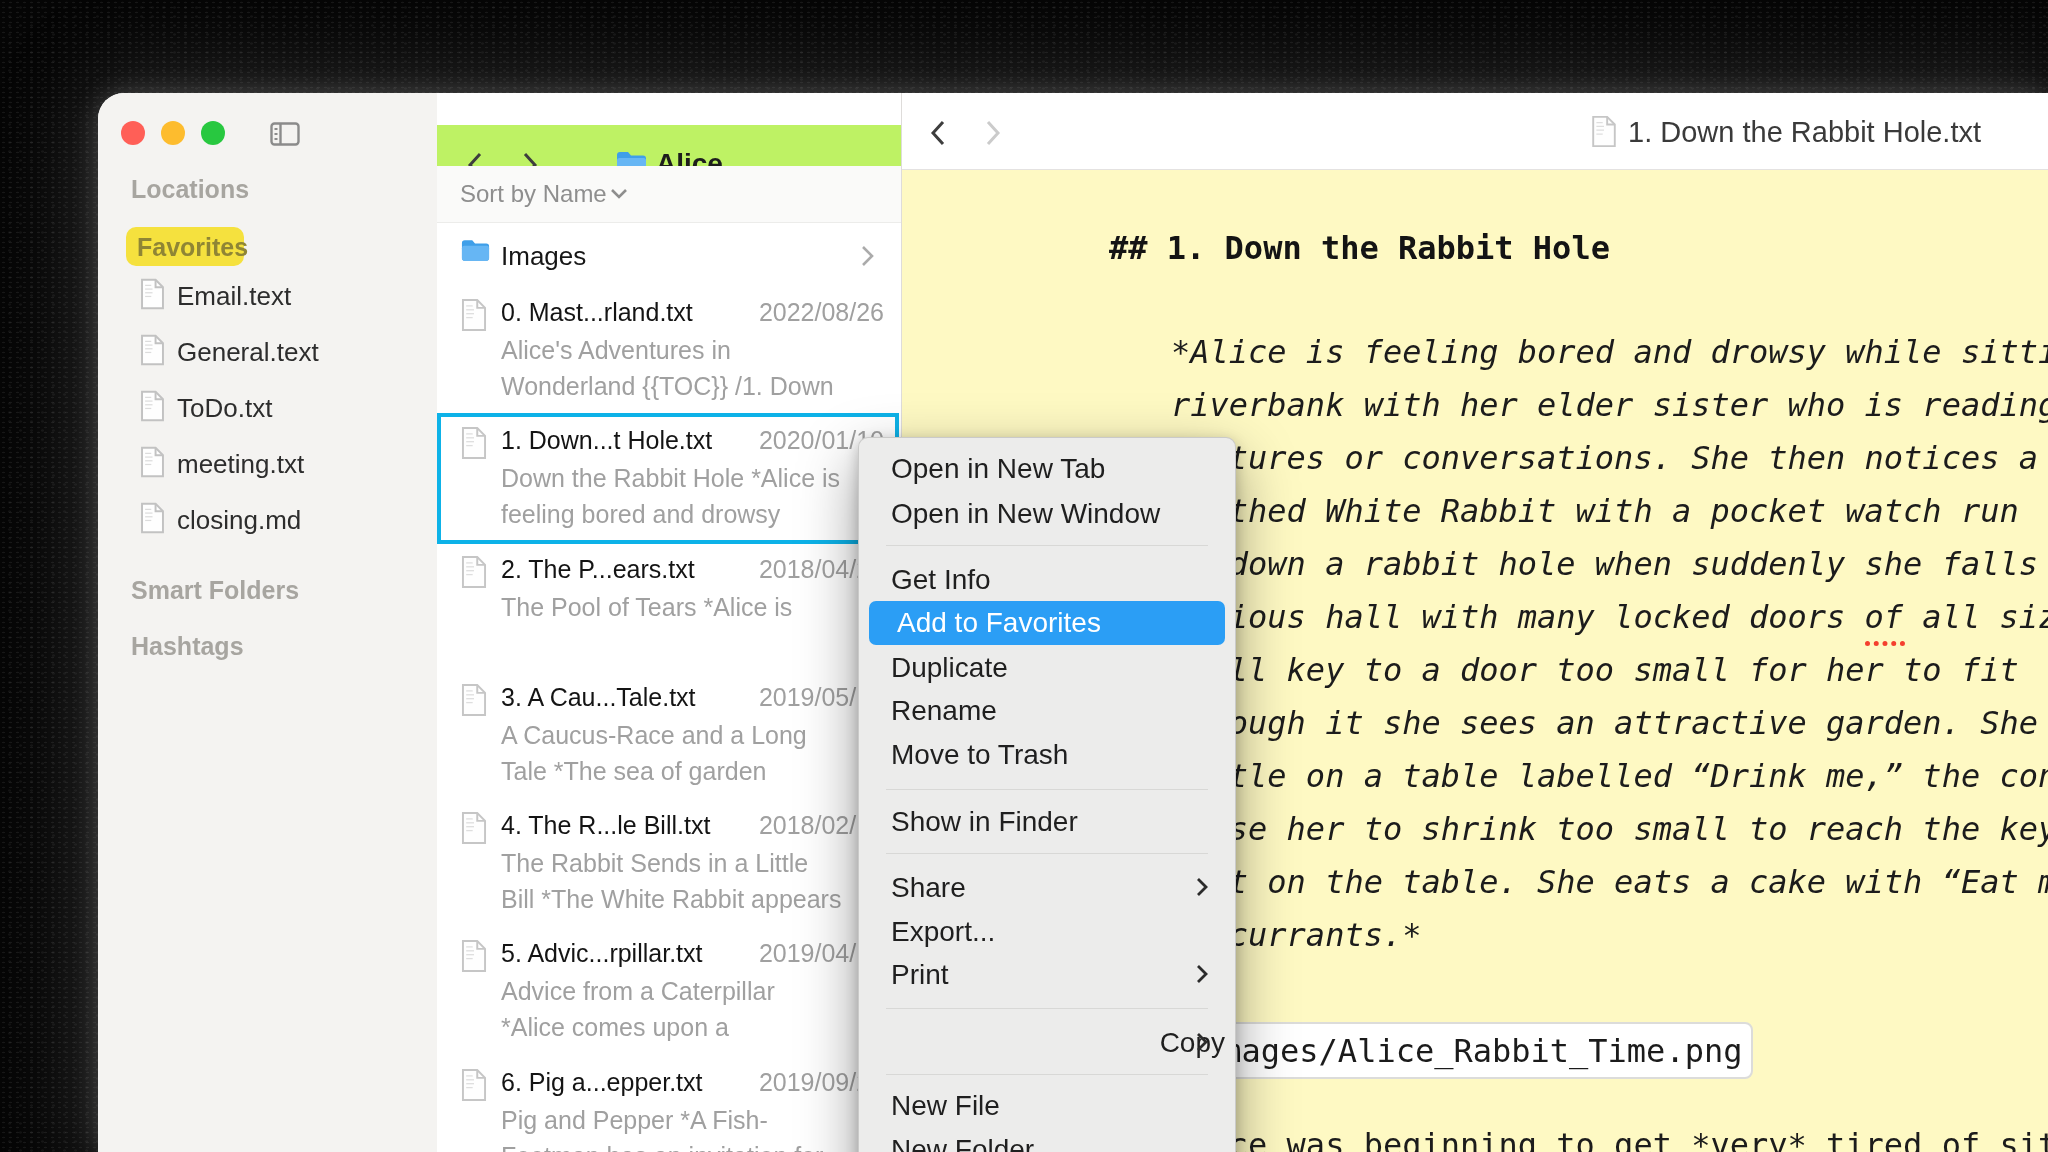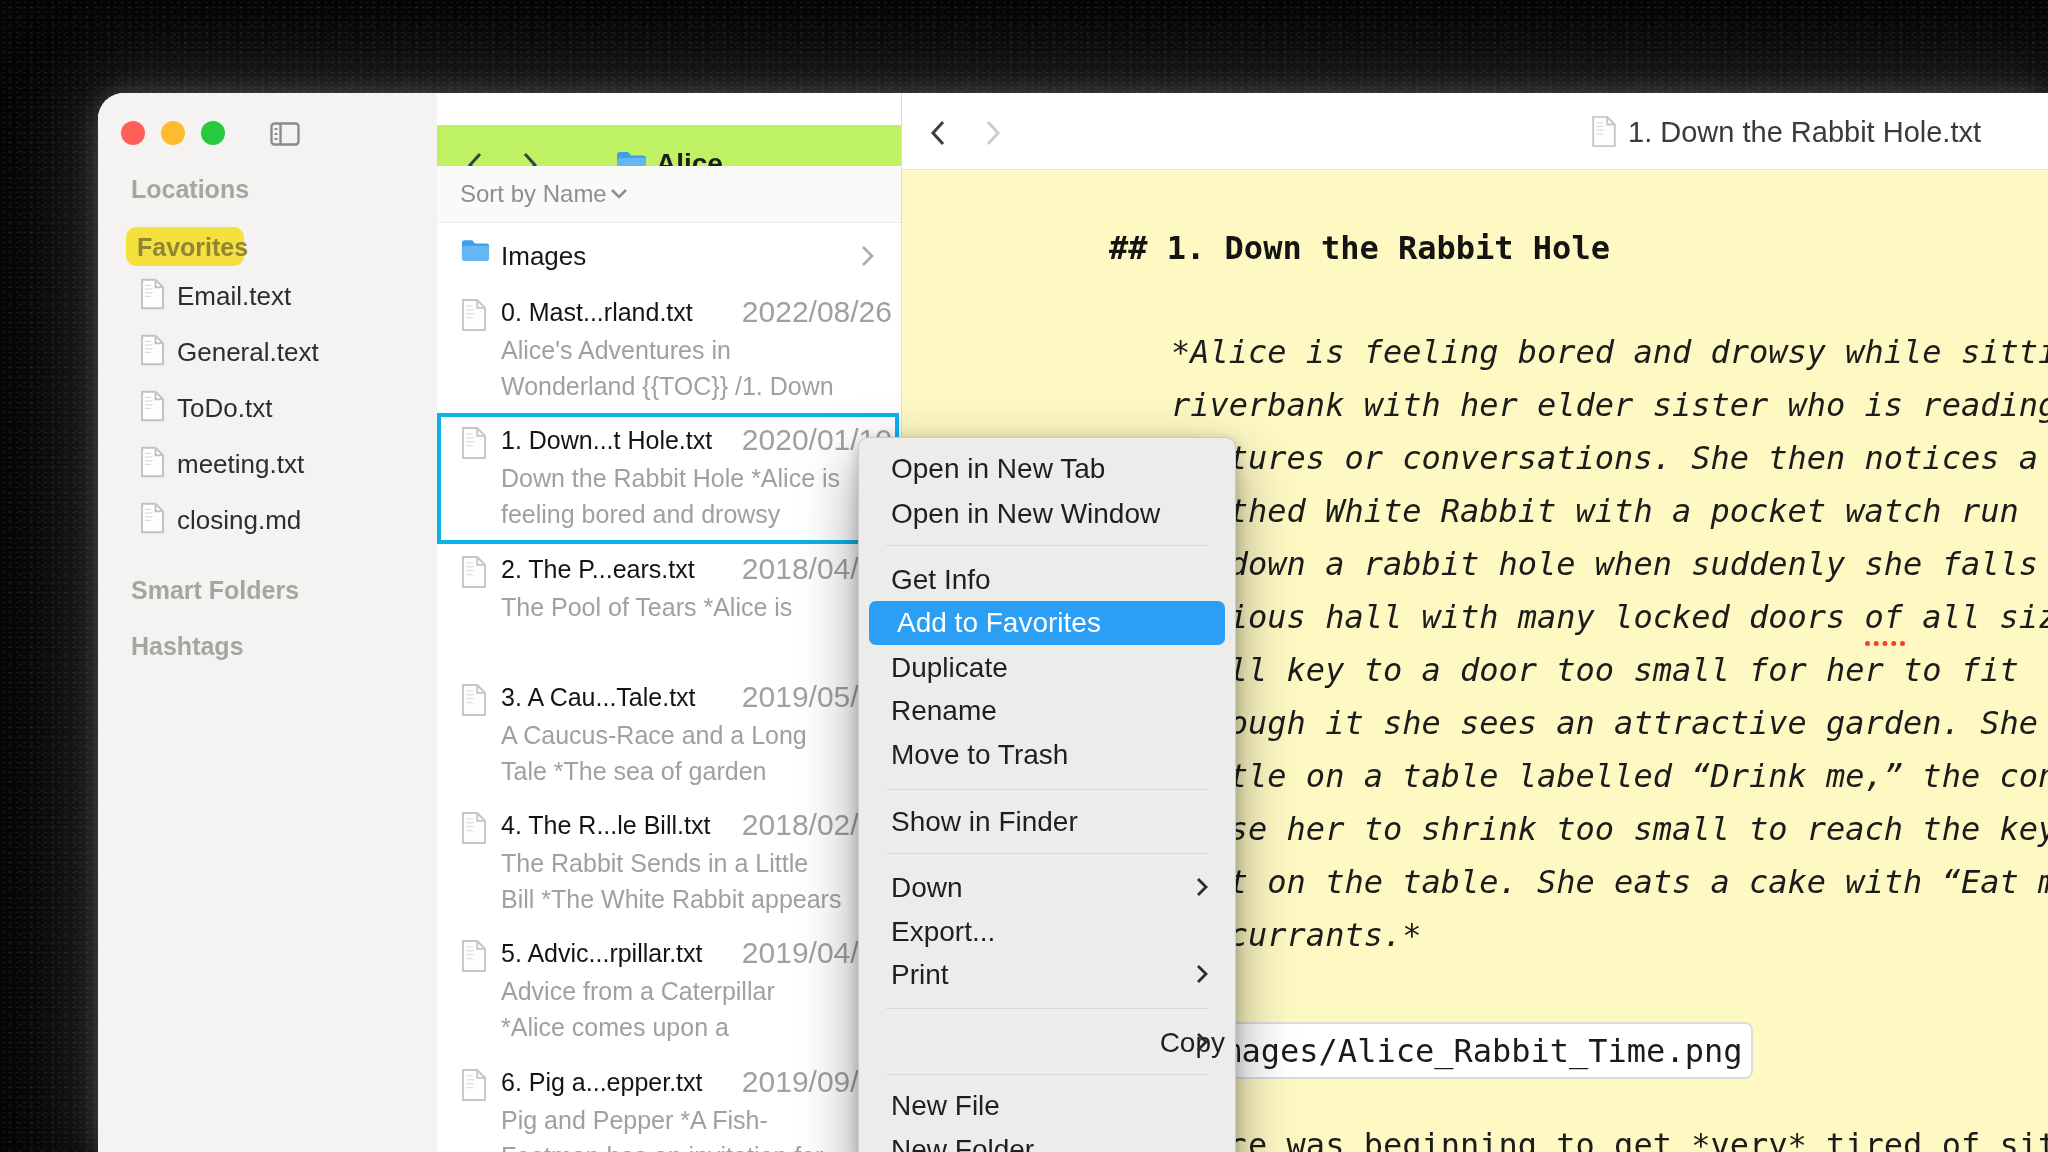--- a/index.html
+++ b/index.html
@@ -37,21 +37,21 @@
   .nav-chev{position:absolute;top:26px;width:20px;height:28px;}
   .mid-folder-name{position:absolute;left:219px;top:23px;font-size:28px;font-weight:700;color:#1d1d1d;}
   .sort-row{position:absolute;left:0;top:73px;width:100%;height:56px;background:#fafaf9;border-bottom:1px solid #ececea;}
   .sort-lbl{position:absolute;left:23px;top:14px;font-size:24px;color:#8e8e8e;}
   .images-row{position:absolute;left:0;top:129px;width:100%;height:70px;}
   .images-row .lbl{position:absolute;left:64px;top:19px;font-size:26px;color:#161616;}
   .list-sep{position:absolute;left:58px;right:0;height:1px;background:#ebebe9;}
   .frow{position:absolute;left:0;width:100%;height:129px;background:#fff;}
   .frow .ficon{position:absolute;left:24px;top:6px;}
   .frow .t{position:absolute;left:64px;top:2px;font-size:25px;line-height:36px;color:#141414;white-space:nowrap;}
-  .frow .d{position:absolute;right:9px;top:2px;font-size:30px;line-height:36px;color:#a0a0a0;white-space:nowrap;}
+  .frow .d{position:absolute;right:17px;top:2px;font-size:25px;line-height:36px;color:#a0a0a0;white-space:nowrap;}
   .frow .p1{position:absolute;left:64px;top:40px;font-size:25px;line-height:36px;color:#a0a0a0;white-space:nowrap;}
   .frow .p2{position:absolute;left:64px;top:76px;font-size:25px;line-height:36px;color:#a0a0a0;white-space:nowrap;}
   .sel-outline{position:absolute;left:0;top:320px;width:462px;height:131px;border:4px solid var(--selection-border,#0db2e8);
     box-sizing:border-box;z-index:4;}
 
   
   .pane-edit{position:absolute;left:803px;top:0;width:1147px;height:1059px;background:#fef9c3;overflow:hidden;z-index:1;}
   .edit-header{position:absolute;left:0;top:0;width:100%;height:76px;background:#fff;border-bottom:1px solid #e4e2e1;}
   .edit-title{position:absolute;left:727px;top:23px;font-size:29px;color:#3a3a3a;white-space:nowrap;}
   .doc-title-icon{position:absolute;left:690px;top:22px;}
@@ -423,21 +423,21 @@
     <div class="mi" style="top:54px;">Open in New Window</div>
     <div class="msep" style="top:107px;"></div>
     <div class="mi" style="top:120px;">Get Info</div>
     <div class="mi hl" style="top:163px;padding-left:28px;">Add to Favorites</div>
     <div class="mi" style="top:208px;">Duplicate</div>
     <div class="mi" style="top:251px;">Rename</div>
     <div class="mi" style="top:295px;">Move to Trash</div>
     <div class="msep" style="top:351px;"></div>
     <div class="mi" style="top:362px;">Show in Finder</div>
     <div class="msep" style="top:415px;"></div>
-    <div class="mi" style="top:428px;"><span>Down</span>
+    <div class="mi" style="top:428px;"><span>Share</span>
       <span class="sub">
           <svg width="14" height="24" viewBox="0 0 14 24">
             <path d="M3 4 l8 8 -8 8" fill="none" stroke="#2b2b2b" stroke-width="2.8"></path>
           </svg>
         </span></div>
     <div class="mi" style="top:472px;">Export...</div>
     <div class="mi" style="top:515px;"><span>Print</span>
       <span class="sub">
           <svg width="14" height="24" viewBox="0 0 14 24">
             <path d="M3 4 l8 8 -8 8" fill="none" stroke="#2b2b2b" stroke-width="2.8"></path>

